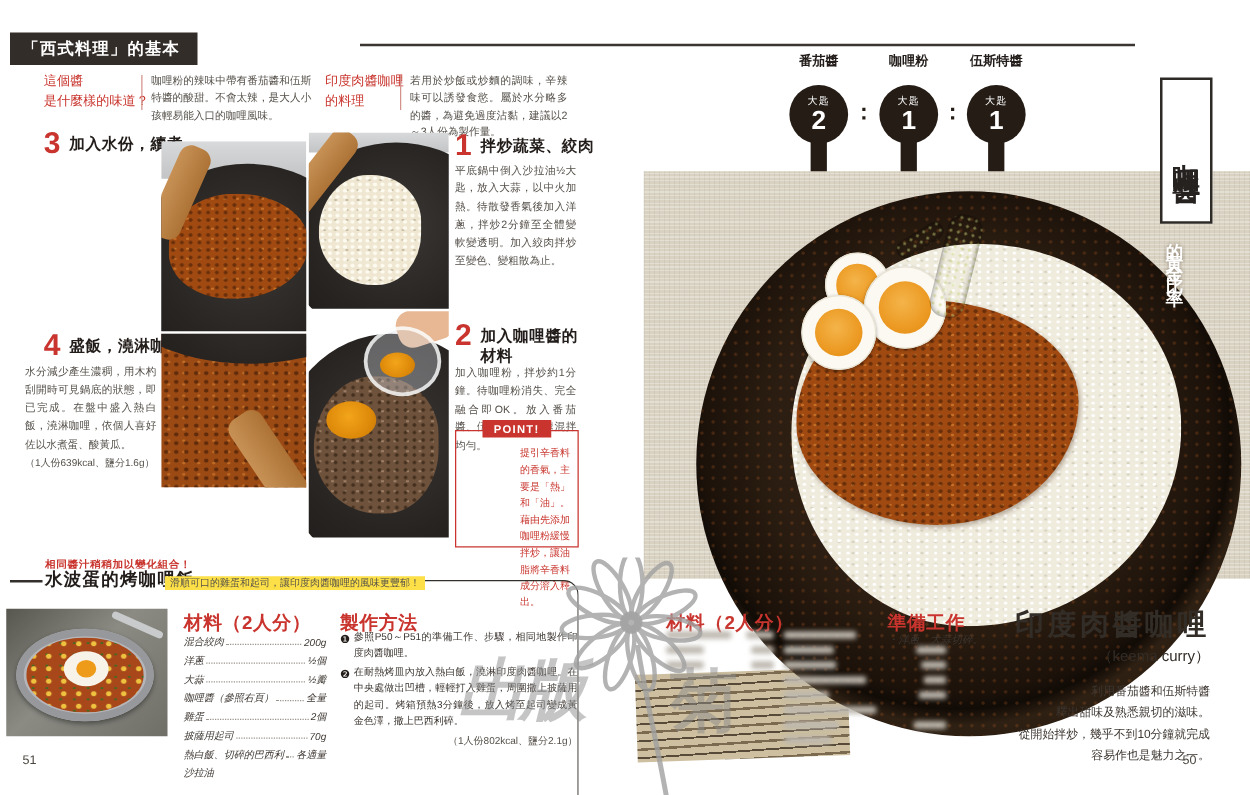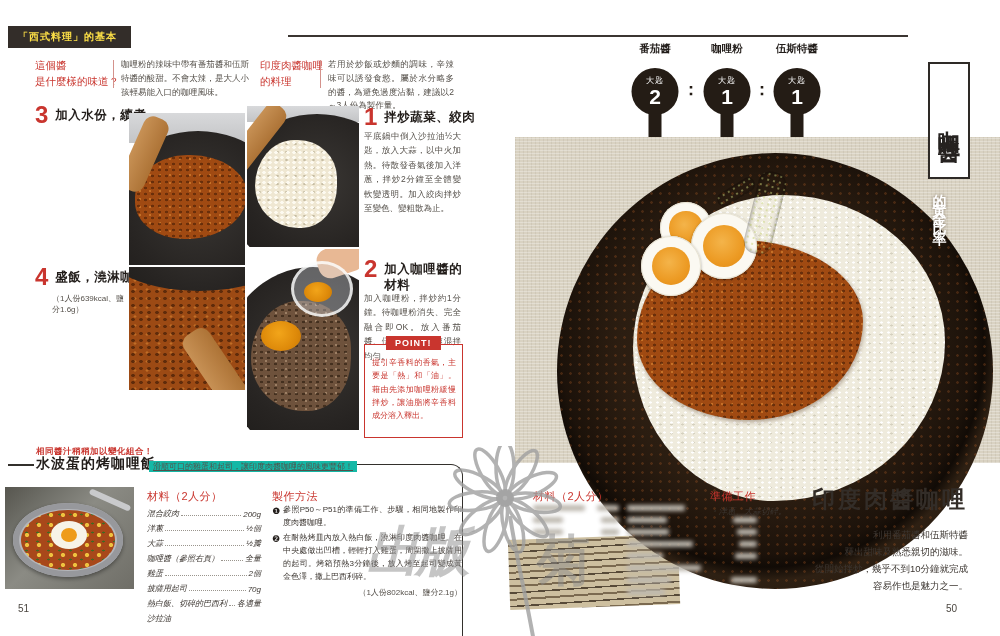--- a/index.html
+++ b/index.html
@@ -1,36 +1,36 @@
 <!DOCTYPE html>
 <html><head>
 <meta charset="utf-8">
 <style>
   html,body{margin:0;padding:0;background:#e8e8e8;}
   #page{position:relative;width:1000px;height:636px;background:#ffffff;overflow:hidden;
         font-family:"Liberation Sans","DejaVu Sans",sans-serif;color:#2b2623;}
   .abs{position:absolute;}
 
   
-  .hdr{left:8px;top:26px;background:#332d29;color:#fde047;font-size:10px;font-weight:bold;
+  .hdr{left:8px;top:26px;background:#332d29;color:#ffffff;font-size:13px;font-weight:bold;
        padding:4px 14px 4px 10px;letter-spacing:1px;text-align:right;}
   .hdr-rule{left:288px;top:35px;width:620px;height:2px;background:#3b3531;}
 
   
   .qa-title{font-size:10.5px;font-weight:normal;color:#c9352e;line-height:1.55;white-space:pre-line;}
   .qa-body{font-size:8.5px;color:#55504a;line-height:1.62;text-align:justify;}
   .vdiv{width:1px;background:#d4928c;}
 
   
   .step-head{display:flex;align-items:flex-start;gap:7px;}
   .step-num{color:#c9352e;font-size:24px;font-weight:bold;line-height:.9;}
   .step-title{font-size:12.5px;font-weight:bold;letter-spacing:.5px;padding-top:4px;
               white-space:pre-line;line-height:1.25;color:#221d1a;}
   .step-body{font-size:8.5px;color:#55504a;line-height:1.7;text-align:justify;}
-  .kcal{font-size:8px;color:#55504a;margin-top:3px;margin-left:32px;}
+  .kcal{font-size:8px;color:#55504a;margin-top:3px;}
 
   
   .photo{position:absolute;overflow:hidden;}
   .counter{position:absolute;left:0;top:0;right:0;background:linear-gradient(180deg,#d8d9db,#c3c4c6);}
   .pan{position:absolute;border-radius:50%;background:radial-gradient(circle at 50% 42%,#3a3734,#272422 55%,#1b1917 100%);}
   .curryblob{position:absolute;border-radius:48% 52% 55% 45%/52% 48% 55% 45%;
       background-color:#a04a12;
       background-image:radial-gradient(rgba(60,25,5,.55) 1.3px,transparent 1.9px),
                        radial-gradient(rgba(232,150,60,.5) 1px,transparent 1.5px);
       background-size:7px 6px,10px 8px;}
@@ -50,21 +50,21 @@
                        radial-gradient(rgba(235,150,60,.45) 1.2px,transparent 1.7px);
       background-size:8px 7px,12px 9px;}
   .turmeric{position:absolute;border-radius:50%;background:radial-gradient(circle at 45% 40%,#f2a51a,#de8a0a 60%,#c67705);}
   .bowlglass{position:absolute;border-radius:50%;border:3px solid rgba(255,255,255,.78);background:rgba(216,222,230,.35);}
   .handskin{position:absolute;background:#e8b894;border-radius:12px;}
 
   
   .point-tab{background:#c9352e;color:#fff;font-size:9px;font-weight:bold;letter-spacing:1px;
              padding:2px 9px;z-index:4;}
   .point-box{border:1.5px solid #c9352e;}
-  .point-body{font-size:8px;color:#c9352e;line-height:1.66;padding:11px 6px 4px 7px;text-align:justify;}
+  .point-body{font-size:8px;color:#c9352e;line-height:1.66;padding:11px 6px 4px 7px;text-align:justify;margin-left:44px;}
 
   
   .spoon-label{font-size:10.5px;font-weight:bold;color:#221d1a;transform:translateX(-50%);white-space:nowrap;}
   .spoon-circle{width:47px;height:47px;border-radius:50%;background:#241c15;color:#fff;text-align:center;transform:translateX(-50%);}
   .spoon-unit{font-size:8px;padding-top:7px;letter-spacing:1px;}
   .spoon-val{font-size:21px;font-weight:bold;line-height:1;}
   .spoon-stem{width:13px;height:26px;background:#241c15;transform:translateX(-50%);}
   .colon{font-size:17px;font-weight:bold;color:#241c15;transform:translateX(-50%);}
 
   
@@ -106,22 +106,22 @@
   .vtitle{writing-mode:vertical-rl;font-size:22px;font-weight:bold;letter-spacing:5px;color:#262220;}
   .vsub{left:931px;top:183px;writing-mode:vertical-rl;color:#fff;font-size:14px;font-weight:bold;
       letter-spacing:9px;z-index:6;text-shadow:0 0 3px rgba(60,40,20,.5);}
 
   
   .corner-line{left:337px;top:464px;width:125px;height:172px;
       border-top:1.5px solid #33302c;border-right:1.5px solid #33302c;border-top-right-radius:12px;}
   .dash-left{left:8px;top:464px;width:26px;height:1.5px;background:#33302c;}
   .tagline{left:36px;top:446px;font-size:8.5px;font-weight:bold;color:#c9352e;letter-spacing:.5px;}
   .lr-title{left:36px;top:455px;font-size:14px;font-weight:bold;letter-spacing:1px;color:#221d1a;background:#fff;padding-right:4px;}
-  .lr-sub{left:149px;top:461px;font-size:8px;color:#55504a;background:#14b8a6;padding:0 4px;text-decoration:underline;}
-  .sec-h{font-size:11px;font-weight:normal;color:#c9352e;letter-spacing:.5px;}
+  .lr-sub{left:132px;top:461px;font-size:8px;color:#55504a;background:#fde047;padding:0 4px;}
+  .sec-h{font-size:15px;font-weight:bold;color:#c9352e;letter-spacing:.5px;}
   .ing-list{width:114px;font-style:italic;}
   .ing-row{display:flex;align-items:flex-end;font-size:8px;color:#3c3631;height:15px;}
   .ing-name{white-space:nowrap;}
   .ing-dots{flex:1;border-bottom:1px dotted #9a958d;margin:0 2px 3px 2px;min-width:4px;}
   .ing-amt{white-space:nowrap;}
   .m-item{display:flex;gap:3px;font-size:8px;color:#3c3631;line-height:1.62;margin-bottom:2px;text-align:justify;}
   .m-num{flex:0 0 auto;font-size:9px;color:#221d1a;}
 
   
   #gratin{left:5px;top:487px;width:129px;height:102px;background:linear-gradient(135deg,#57564f,#8b8b84 45%,#6f6e67);}
@@ -172,20 +172,21 @@
   <div class="abs step-head" style="left:35px;top:104px;">
     <span class="step-num">3</span>
     <span class="step-title">加入水份，續煮</span>
   </div>
 
   <div class="abs step-head" style="left:35px;top:266px;">
     <span class="step-num">4</span>
     <span class="step-title">盛飯，澆淋咖哩</span>
   </div>
   <div class="abs" style="left:20px;top:290px;width:105px;">
+    <div class="step-body">水分減少產生濃稠，用木杓刮開時可見鍋底的狀態，即已完成。在盤中盛入熱白飯，澆淋咖哩，依個人喜好佐以水煮蛋、酸黃瓜。</div>
     <div class="kcal">（1人份639kcal、鹽分1.6g）</div>
   </div>
 
   <div class="photo" style="left:129px;top:113px;width:116px;height:152px;">
     <div class="counter" style="height:30px;"></div>
     <div class="pan" style="left:-26px;top:18px;width:190px;height:170px;"></div>
     <div class="curryblob" style="left:6px;top:42px;width:112px;height:84px;"></div>
     <div class="spatula" style="left:2px;top:2px;width:26px;height:78px;transform:rotate(24deg);"></div>
   </div>
   <div class="photo" style="left:247px;top:106px;width:112px;height:141px;">
@@ -391,20 +392,21 @@
     <div class="blur-row">
         <div class="bbar" style="width:38px;"></div>
         <div class="bbar" style="width:0px;"></div>
       </div>
   </div>
   <div class="abs sec-h" style="left:710px;top:489px;">準備工作</div>
   <div class="abs prep-item" style="left:710px;top:506px;font-style:italic;">・洋蔥、大蒜切碎。</div>
 
   <div class="abs rr-block">
     <div class="rr-title">印度肉醬咖哩</div>
+    <div class="rr-sub">（keema curry）</div>
     <div class="rr-desc">利用番茄醬和伍斯特醬
 釋出甜味及熟悉親切的滋味。
 從開始拌炒，幾乎不到10分鐘就完成
 容易作也是魅力之一。</div>
   </div>
 
   <div class="abs pagenum" style="left:18px;top:603px;">51</div>
   <div class="abs pagenum" style="left:946px;top:603px;">50</div>
 
   <div id="watermark">

